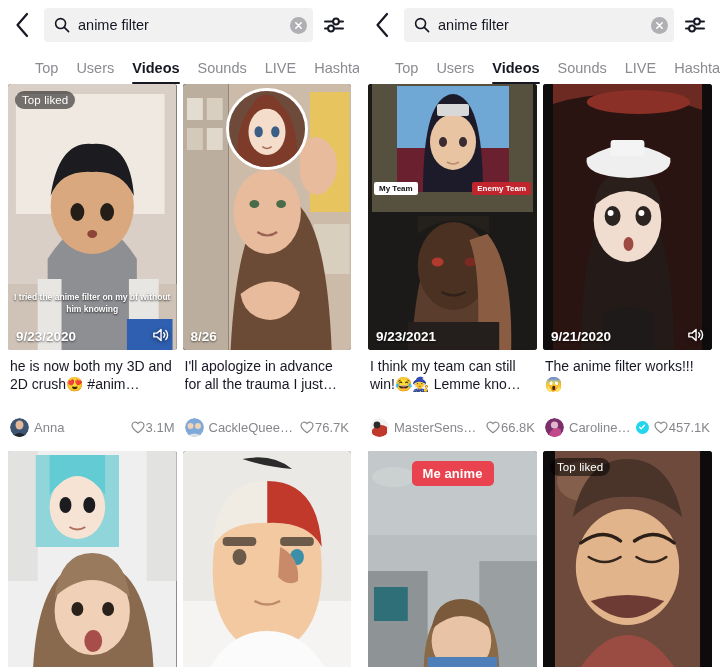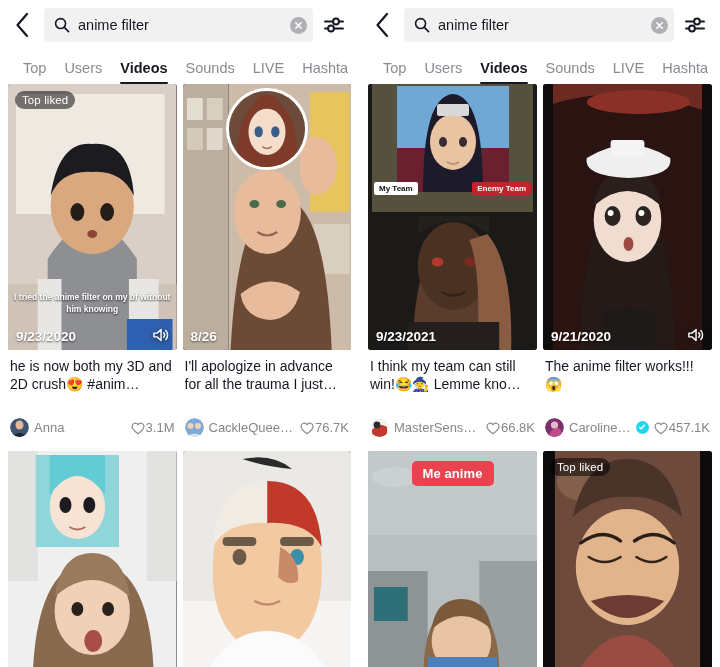--- a/index.html
+++ b/index.html
@@ -46,21 +46,21 @@
   }
   .filter-btn {
     width: 26px; height: 26px; flex: 0 0 auto;
     display: flex; align-items: center; justify-content: center;
     cursor: pointer;
   }
 
   
   .tabs {
     display: flex; align-items: flex-end;
-    height: 34px; padding: 0 14px; gap: 0;
+    height: 34px; padding: 0 26px; gap: 0;
     white-space: nowrap; overflow: hidden;
   }
   .tab {
     position: relative; padding: 0 9px 8px 9px;
     font-size: 14.5px; color: #8a8b91; cursor: pointer;
     flex: 0 0 auto;
   }
   .tab.active { color: #161823; font-weight: bold; }
   .tab.active::after {
     content: ""; position: absolute;
@@ -147,21 +147,21 @@
   .author {
     flex: 1 1 auto; overflow: hidden;
     text-overflow: ellipsis; white-space: nowrap;
   }
   .verified {
     width: 13px; height: 13px; border-radius: 50%;
     background: #20d5ec; flex: 0 0 auto;
     display: flex; align-items: center; justify-content: center;
   }
   .likes {
-    display: flex; align-items: flex-end; gap: 1px;
+    display: flex; align-items: center; gap: 1px;
     flex: 0 0 auto; white-space: nowrap;
   }
   .row2 { margin-top: 8px; }
 </style>
 </head>
 <body>
 
 <div class="screen">
 
   <div class="panel left">

